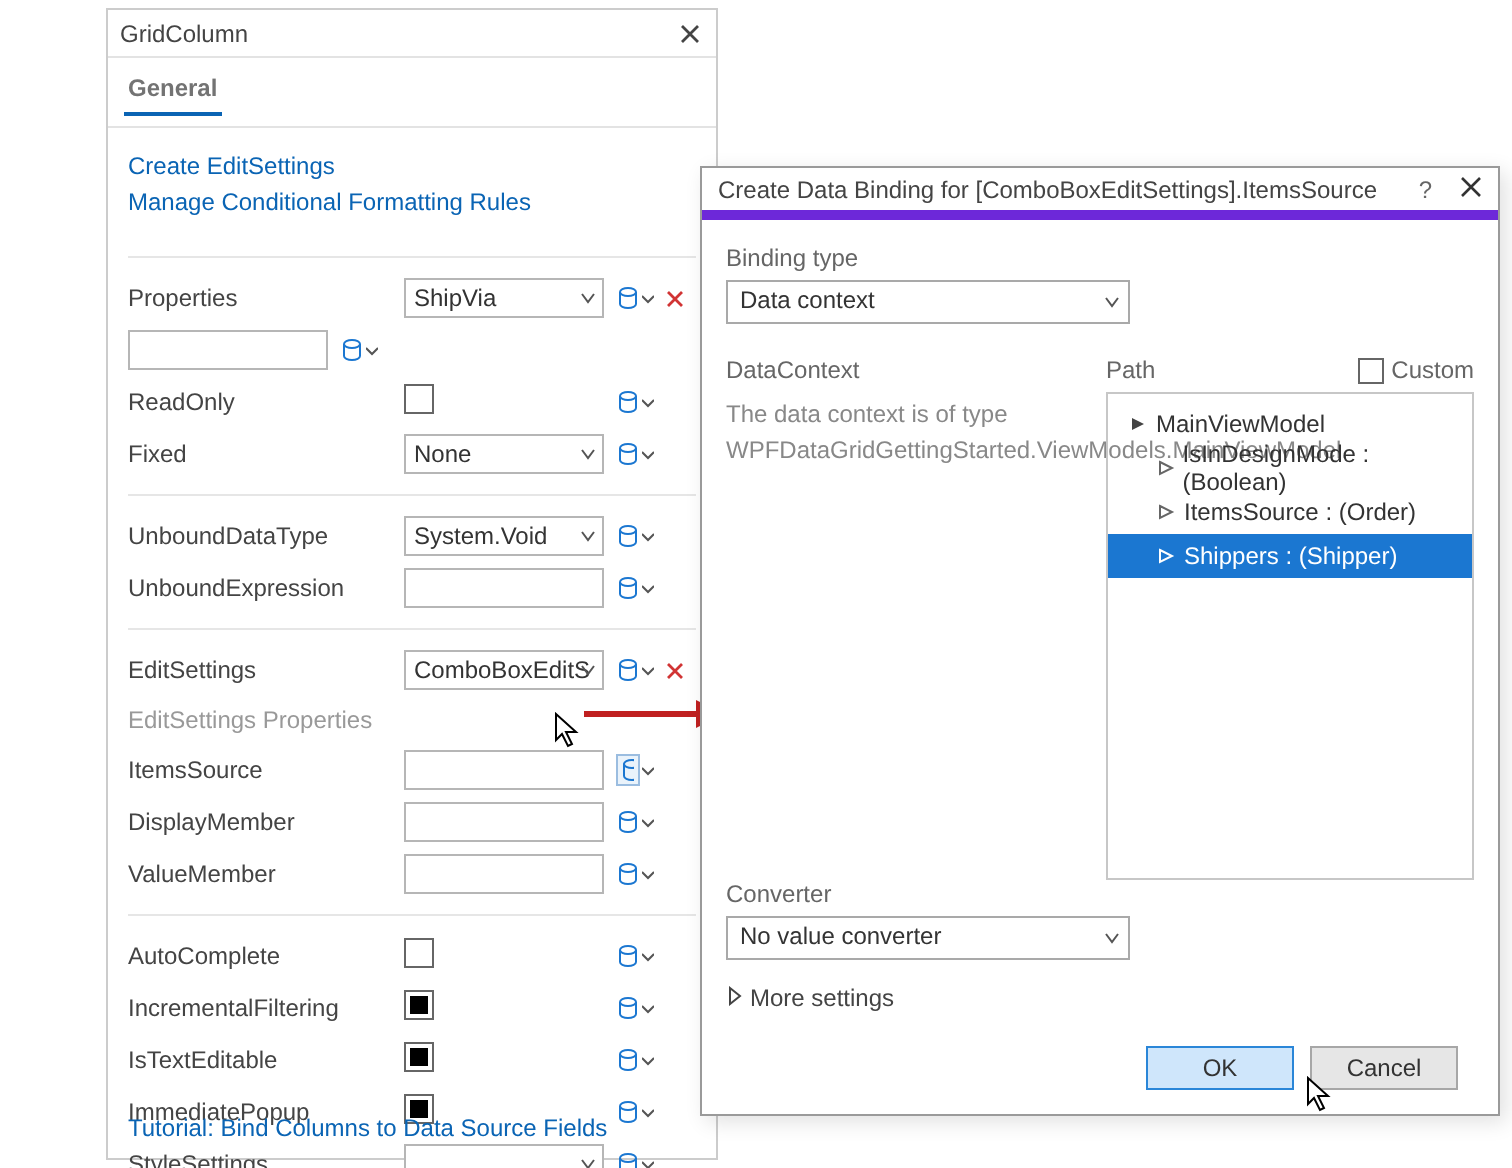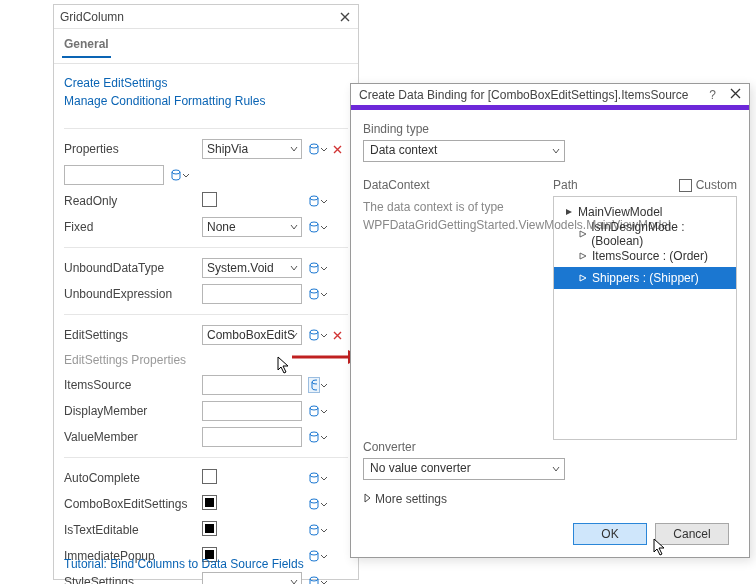--- a/index.html
+++ b/index.html
@@ -301,21 +301,21 @@
             <ellipse cx="5" cy="3" rx="4" ry="2" fill="none" stroke="#1b77d1"></ellipse>
             <path d="M1 3 V9 A4 2 0 0 0 9 9 V3" fill="none" stroke="#1b77d1"></path>
           </svg>
         </span>
       <span class="tiny-arrow"><svg width="6" height="6">
             <path d="M0 1 L3 4 L6 1" fill="none" stroke="#555"></path>
           </svg></span>
     </div>
 
     <div class="row">
-      <span class="label">ComboBoxEditSettings</span>
+      <span class="label">IncrementalFiltering</span>
       <span style="width:100px;"><span class="chk filled"></span></span>
       <span class="db-icon">
           <svg width="10" height="12">
             <ellipse cx="5" cy="3" rx="4" ry="2" fill="none" stroke="#1b77d1"></ellipse>
             <path d="M1 3 V9 A4 2 0 0 0 9 9 V3" fill="none" stroke="#1b77d1"></path>
           </svg>
         </span>
       <span class="tiny-arrow"><svg width="6" height="6">
             <path d="M0 1 L3 4 L6 1" fill="none" stroke="#555"></path>
           </svg></span>

